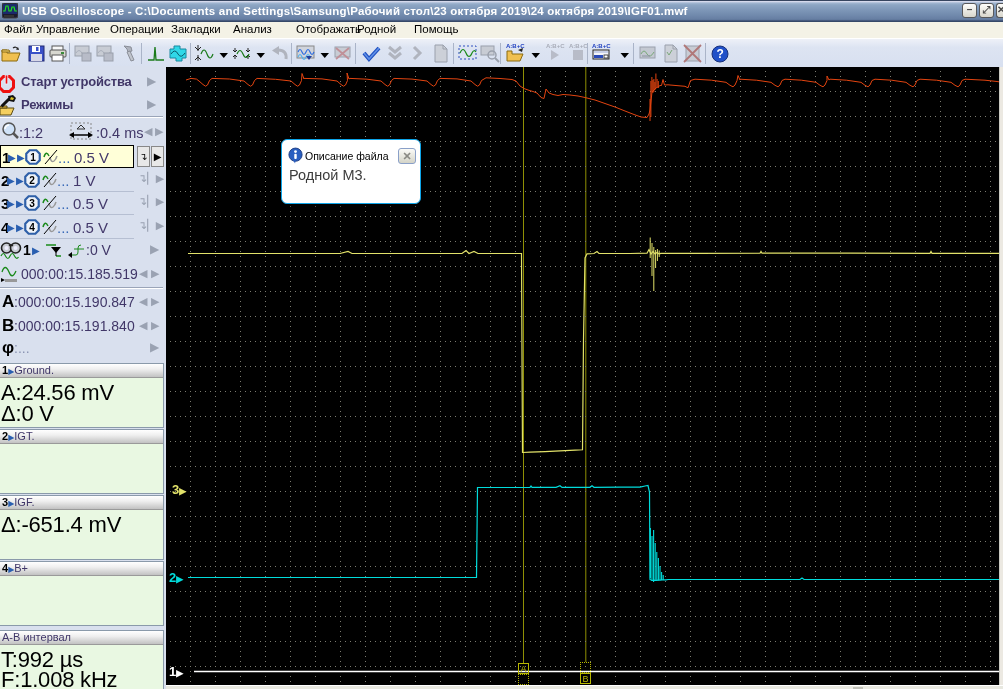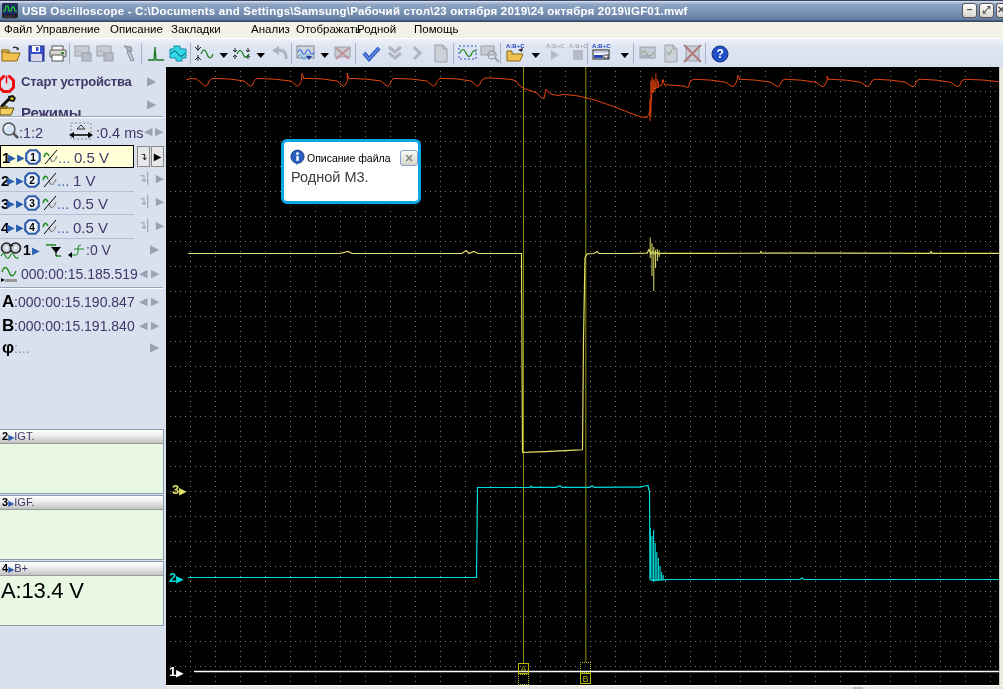--- a/index.html
+++ b/index.html
@@ -40,21 +40,21 @@
 
 
 #scope { position:absolute; left:166px; top:67px; width:833px; height:618px; background:#000; }
 #rightstrip { position:absolute; left:999px; top:67px; width:4px; height:622px; background:#ece9e2; border-left:1px solid #c8c8c0; }
 #bottomstrip { position:absolute; left:166px; top:685px; width:837px; height:4px; background:#e8e8e0; border-top:1px solid #fff; }
 .curbox { position:absolute; width:11px; height:11px; font-size:9px; color:#b8b800; text-align:center; line-height:11px; }
 .chlabel { position:absolute; font-size:13px; font-weight:bold; }
 
 
 #tooltip { position:absolute; left:115px; top:72px; width:140px; height:65px; background:#fff;
-  border:3px solid #0ea5e9; border-radius:6px; box-shadow:2px 3px 4px rgba(0,0,0,0.45); }
+  border:1px solid #0ea5e9; border-radius:6px; box-shadow:2px 3px 4px rgba(0,0,0,0.45); }
 #tooltip .tt1 { position:absolute; left:23px; top:10px; font-size:10.5px; color:#000; }
 #tooltip .tt2 { position:absolute; left:7px; top:27px; font-size:14.5px; color:#3c3c3c; }
 #ttclose { position:absolute; left:116px; top:8px; width:18px; height:16px; border:1px solid #8aa0c8; border-radius:3px;
   background:linear-gradient(180deg,#fbfbf7,#d4d4c8); color:#8a8a84; font-size:11px; font-weight:bold; text-align:center; line-height:14px; }
 </style></head>
 <body>
 <div id="app">
 
   <div id="titlebar">
     <svg class="abs" style="left:2px;top:3px" width="16" height="16" viewBox="0 0 16 16">
@@ -65,23 +65,23 @@
     </svg>
     <div id="titletext">USB Oscilloscope - C:\Documents and Settings\Samsung\Рабочий стол\23 октября 2019\24 октября 2019\IGF01.mwf</div>
     <div class="winbtn" style="left:962px">–</div>
     <div class="winbtn" style="left:979px">⤢</div>
     <div class="winbtn" style="left:996px;width:7px;border-right:none;border-radius:3px 0 0 3px">✕</div>
   </div>
 
   <div id="menubar">
     <span style="left:4px">Файл</span>
     <span style="left:36px">Управление</span>
-    <span style="left:110px">Описание</span>
+    <span style="left:110px">Операции</span>
     <span style="left:171px">Закладки</span>
-    <span style="left:251px">Анализ</span>
+    <span style="left:233px">Анализ</span>
     <span style="left:296px">Отображать</span>
     <span style="left:357px">Родной</span>
     <span style="left:414px">Помощь</span>
   </div>
 
   <div id="toolbar">
       <svg class="ticon" style="left:1px;top:5px" width="20" height="20" viewBox="0 0 20 20">
         <path d="M1,6 L1,17 L16,17 L19,9 L6,9 L6,6 Z" fill="#f0c050" stroke="#8a6a10"></path>
         <path d="M1,6 L8,6 L9,8 L1,8 Z" fill="#f8d878" stroke="#8a6a10"></path>
         <path d="M12,4 q3,-2 5,1" fill="none" stroke="#222" stroke-width="1.2"></path>
@@ -240,21 +240,21 @@
  <span class="arrgray" style="position:absolute;left:147px;top:4px;font-size:12px">▶</span>
       </div>
 <div class="srow" style="top:27px;height:24px">
  <svg class="abs" style="left:-1px;top:1px" width="18" height="22" viewBox="0 0 18 22">
           <path d="M1,14 L1,21 L12,21 L15,14 L5,14 Z" fill="#f5d060" stroke="#5a4a10"></path>
           <path d="M0,14 L8,14 L8,12 L2,12 Z" fill="#e8b840" stroke="#5a4a10"></path>
           <path d="M2,12 l8,-8 M3,13 l8,-8" stroke="#111" stroke-width="1.6"></path>
           <path d="M9,2 l5,-1 3,3 -2,4 -5,-1 z" fill="#111"></path>
           <path d="M12,3 l3,1 -1,2 -3,-0.5 z" fill="#d8c020"></path>
         </svg>
- <span style="position:absolute;left:21px;top:11px;font-size:15px;font-weight:bold;letter-spacing:-0.2px">Режимы</span>
+ <span style="position:absolute;left:21px;top:4px;font-size:13px;font-weight:bold;letter-spacing:-0.2px">Режимы</span>
  <span class="arrgray" style="position:absolute;left:147px;top:4px;font-size:12px">▶</span>
       </div>
 <div class="sep" style="top:50px"></div>
 <div class="srow" style="top:54px;height:26px;font-size:14.5px">
  <svg class="abs" style="left:0px;top:1px" width="20" height="20" viewBox="0 0 20 20">
           <circle cx="9" cy="8" r="6" fill="#cfe2f8" stroke="#555" stroke-width="1.5"></circle>
           <path d="M13,12 l5,5" stroke="#555" stroke-width="2.5"></path>
           <path d="M5,8 a4.5,4.5 0 0 1 4,-4" stroke="#fff" fill="none" stroke-width="1.5"></path>
         </svg>
  <span style="position:absolute;left:19px;top:5px">:1:2</span>
@@ -381,32 +381,44 @@
  <b style="position:absolute;left:2px;top:2px;font-size:17px;color:#000">B</b>
         <span style="position:absolute;left:14px;top:4px">:000:00:15.191.840</span>
  <span class="arrgray" style="position:absolute;left:139px;top:5px;font-size:11px">◀</span>
         <span class="arrgray" style="position:absolute;left:151px;top:5px;font-size:11px">▶</span>
       </div>
 <div class="srow" style="top:272px;height:22px;font-size:14px">
  <b style="position:absolute;left:2px;top:0px;font-size:17px;color:#000">φ</b>
         <span style="position:absolute;left:14px;top:2px;color:#8a92b2">:...</span>
  <span class="arrgray" style="position:absolute;left:150px;top:2px;font-size:12px">▶</span>
       </div>
+<div class="panel" style="top:297px;height:65px">
+        <div class="phead"><b style="color:#000;font-size:11px">1</b><span style="color:#2a5fb0;font-size:8px">▶</span><span>Ground.</span></div>
+        <div style="height:5px"></div>
+        <div class="pval">A:24.56 mV</div>
+        <div class="pval">Δ:0 V</div>
+      </div>
 <div class="panel" style="top:363px;height:65px">
         <div class="phead"><b style="color:#000;font-size:11px">2</b><span style="color:#2a5fb0;font-size:8px">▶</span><span>IGT.</span></div>
         <div style="height:5px"></div>
       </div>
 <div class="panel" style="top:428.5px;height:65px">
         <div class="phead"><b style="color:#000;font-size:11px">3</b><span style="color:#2a5fb0;font-size:8px">▶</span><span>IGF.</span></div>
         <div style="height:5px"></div>
+        <div class="pval">Δ:-651.4 mV</div>
       </div>
 <div class="panel" style="top:495px;height:65px">
         <div class="phead"><b style="color:#000;font-size:11px">4</b><span style="color:#2a5fb0;font-size:8px">▶</span><span>B+</span></div>
         <div style="height:5px"></div>
-        <div class="pval">A:13.4 V</div>
+      </div>
+<div class="panel" style="top:563.5px;height:60px">
+        <div class="phead"><span>A-B интервал</span></div>
+        <div style="height:5px"></div>
+        <div class="pval">T:992 µs</div>
+        <div class="pval">F:1.008 kHz</div>
       </div>
     </div>
 
   <div id="scope">
     <svg class="abs" style="left:0;top:0" width="833" height="618" viewBox="0 0 833 618">
 <line x1="357.5" y1="0" x2="357.5" y2="596" stroke="#8f8f04" stroke-width="1"></line>
         <line x1="419.8" y1="0" x2="419.8" y2="595" stroke="#8f8f04" stroke-width="1"></line>
         <defs>
           <pattern id="gp" width="25" height="25" patternUnits="userSpaceOnUse">
 <g fill="#7b7b70">

